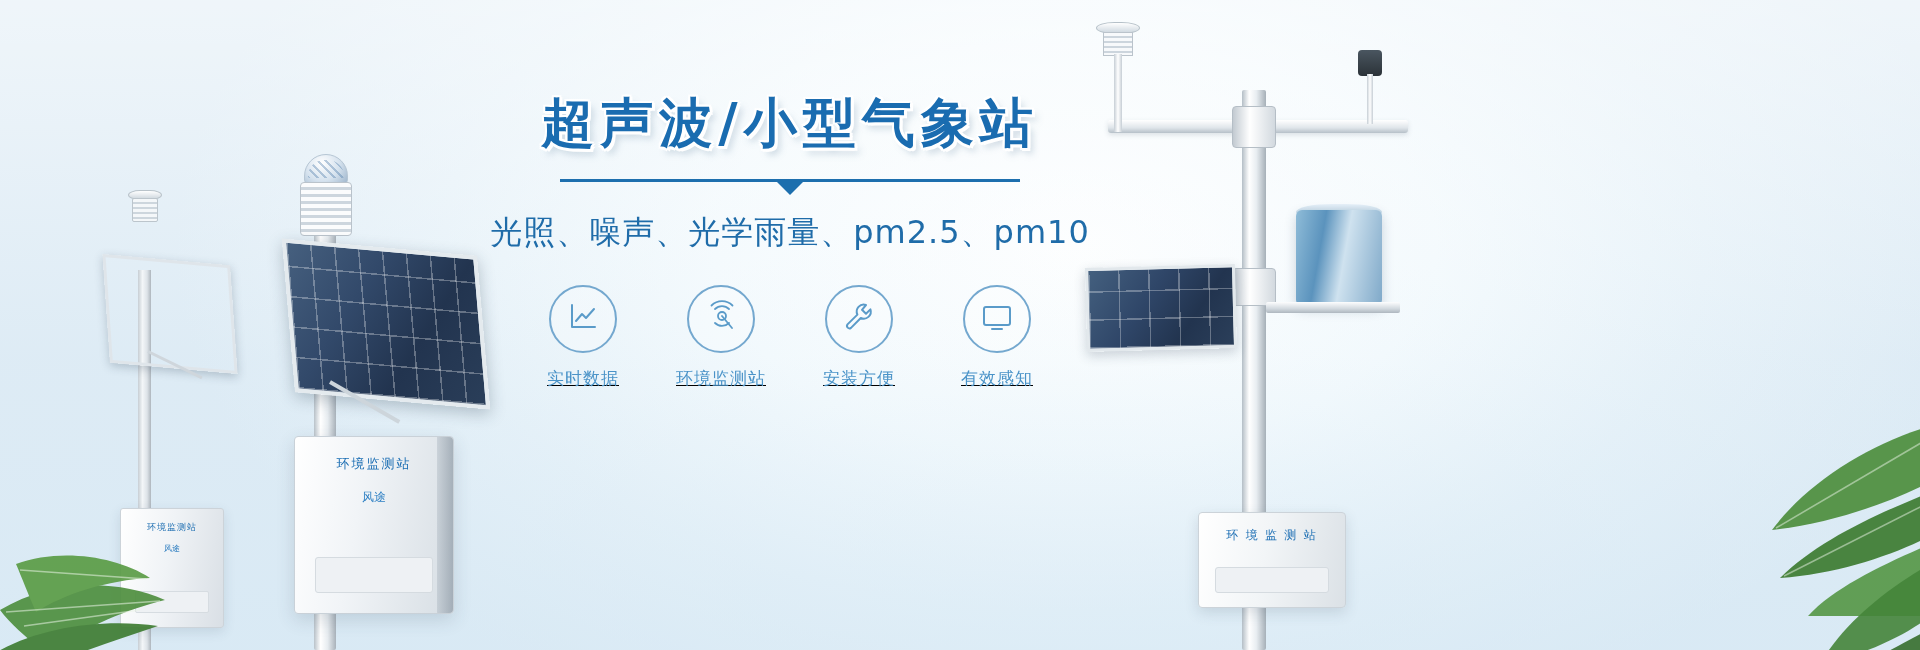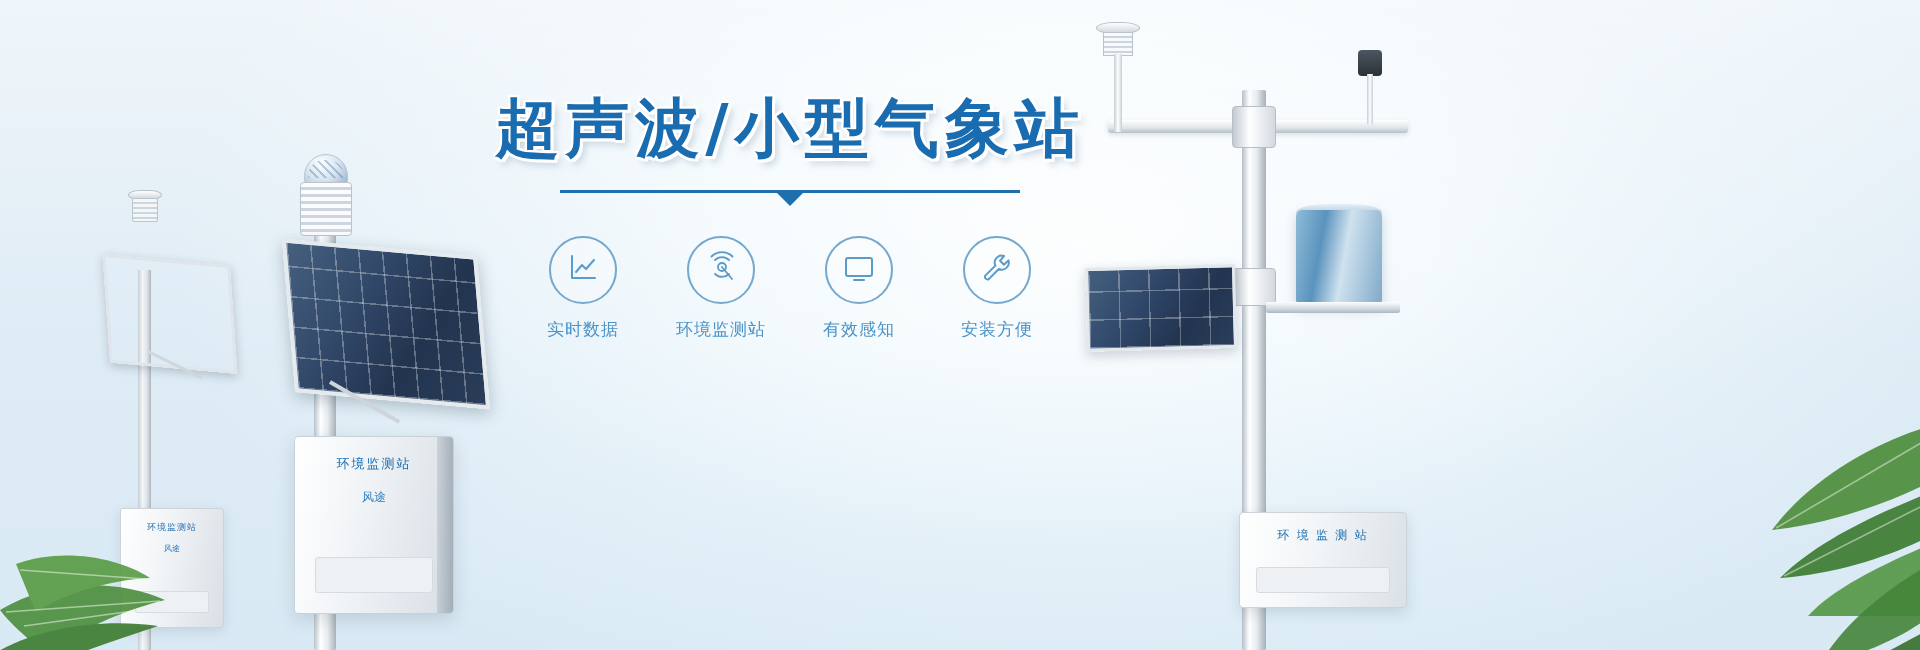--- a/index.html
+++ b/index.html
@@ -110,53 +110,53 @@
   .st-c .rain-top { position:absolute; left:216px; top:194px; width:86px; height:16px;
     border-radius:50%/60%; background:linear-gradient(180deg,#e7f1f8,#a9c8de); }
   .st-c .shelf { position:absolute; left:186px; top:292px; width:134px; height:11px;
     background:linear-gradient(180deg,#fdfdfe,#d2d9df 60%,#aeb7bf); border-radius:2px; }
   .st-c .panel { position:absolute; left:6px; top:256px; width:150px; height:84px;
     background:
       repeating-linear-gradient(90deg, rgba(255,255,255,.3) 0 1.4px, transparent 1.4px 30px),
       repeating-linear-gradient(0deg, rgba(255,255,255,.3) 0 1.4px, transparent 1.4px 28px),
       linear-gradient(125deg,#44607f 0%,#2f4668 40%,#22344f 70%,#2b3f5a 100%);
     border:3px solid #e2e8ec; transform:rotate(-1.5deg); box-shadow:0 4px 12px rgba(40,60,80,.22); }
-  .st-c .box { position:absolute; left:118px; bottom:42px; width:168px; height:96px;
+  .st-c .box { position:absolute; left:118px; bottom:42px; width:148px; height:96px;
     background:linear-gradient(100deg,#ffffff 0%,#f2f5f7 45%,#dbe1e6 100%);
-    border:1px solid #ccd3d9; border-radius:4px; box-shadow:0 5px 14px rgba(50,70,90,.15);margin-left:41px; }
+    border:1px solid #ccd3d9; border-radius:4px; box-shadow:0 5px 14px rgba(50,70,90,.15); }
   .st-c .box-lbl { position:absolute; left:0; right:0; top:14px; text-align:center;
     font-size:12px; color:#1a6db3; letter-spacing:2px; }
   .st-c .box-slot { position:absolute; left:16px; right:16px; bottom:14px; height:26px;
     background:#eef1f4; border:1px solid #d5dbe0; border-radius:3px; }
 
   
   .leaf { position:absolute; }
   .leaf svg { display:block; }
 
   
   .content { position:absolute; left:430px; top:96px; width:720px; text-align:center; }
 
-  .title { font-size:64px; font-weight:bold; color:#1a6cb0; letter-spacing:6px;
+  .title { font-size:53px; font-weight:bold; color:#1a6cb0; letter-spacing:6px;
     line-height:1; font-family:"DejaVu Sans","Liberation Sans",sans-serif;
     text-shadow:
       3px 3px 0 #ffffff, -2px -2px 0 #ffffff, 2px -2px 0 #ffffff, -2px 2px 0 #ffffff,
       0 3px 0 #ffffff, 3px 0 0 #ffffff, 0 -2px 0 #ffffff, -2px 0 0 #ffffff,
       5px 6px 7px rgba(110,140,165,.35);
     white-space:nowrap; }
 
   .divider { position:relative; margin:30px auto 0; width:460px; height:16px; }
   .divider .line { position:absolute; left:0; right:0; top:0; height:3px; background:#1d6fae; }
   .divider .tri { position:absolute; left:50%; top:3px; transform:translateX(-50%);
     width:0; height:0; border-left:13px solid transparent; border-right:13px solid transparent;
     border-top:13px solid #1d6fae; }
 
   .sub { margin-top:14px; font-size:32px; color:#1f6ca9; letter-spacing:1px;
     line-height:1.45; font-family:"DejaVu Sans","Liberation Sans",sans-serif; white-space:nowrap; }
 
-  .features { margin-top:30px; display:flex; justify-content:center; gap:52px; }
+  .features { margin-top:30px; display:flex; justify-content:center; gap:52px;text-decoration:underline; }
   .feat { width:86px; display:flex; flex-direction:column; align-items:center; }
   .feat .circle { width:68px; height:68px; border-radius:50%; border:2px solid #74a8cf;
     display:flex; align-items:center; justify-content:center; background:rgba(255,255,255,.25); }
   .feat .lbl { margin-top:14px; font-size:17px; color:#4a93c8; letter-spacing:1px;
     font-family:"DejaVu Sans","Liberation Sans",sans-serif; white-space:nowrap; }
 </style>
 </head>
 <body>
 
 <div class="banner">
@@ -256,20 +256,21 @@
 
   <div class="content">
 
     <div class="title">超声波/小型气象站</div>
 
     <div class="divider">
       <div class="line"></div>
       <div class="tri"></div>
     </div>
 
+    <div class="sub">光照、噪声、光学雨量、pm2.5、pm10</div>
 
     <div class="features">
 
       <div class="feat">
         <div class="circle">
           <span>
             <svg width="36" height="36" viewBox="0 0 36 36" fill="none" stroke="#5a9bc9" stroke-width="2" stroke-linecap="round" stroke-linejoin="round">
               <polyline points="7,6 7,28 30,28"></polyline>
               <polyline points="11,22 17,15 21,19 29,10"></polyline>
             </svg>
@@ -290,34 +291,34 @@
             </svg>
           </span>
         </div>
         <div class="lbl">环境监测站</div>
       </div>
 
       <div class="feat">
         <div class="circle">
           <span>
             <svg width="36" height="36" viewBox="0 0 36 36" fill="none" stroke="#5a9bc9" stroke-width="2" stroke-linecap="round" stroke-linejoin="round">
+              <path d="M25 6 a7 7 0 0 0 -8.6 9.6 L6.5 25.4 a2.5 2.5 0 0 0 3.5 3.5 L19.8 19 A7 7 0 0 0 29.4 10.4 L25 14.8 L21 10.8 Z"></path>
+            </svg>
+          </span>
+        </div>
+        <div class="lbl">安装方便</div>
+      </div>
+
+      <div class="feat">
+        <div class="circle">
+          <span>
+            <svg width="36" height="36" viewBox="0 0 36 36" fill="none" stroke="#5a9bc9" stroke-width="2" stroke-linecap="round" stroke-linejoin="round">
               <rect x="5" y="8" width="26" height="18" rx="2"></rect>
               <line x1="13" y1="30" x2="23" y2="30"></line>
             </svg>
           </span>
         </div>
         <div class="lbl">有效感知</div>
       </div>
 
-      <div class="feat">
-        <div class="circle">
-          <span>
-            <svg width="36" height="36" viewBox="0 0 36 36" fill="none" stroke="#5a9bc9" stroke-width="2" stroke-linecap="round" stroke-linejoin="round">
-              <path d="M25 6 a7 7 0 0 0 -8.6 9.6 L6.5 25.4 a2.5 2.5 0 0 0 3.5 3.5 L19.8 19 A7 7 0 0 0 29.4 10.4 L25 14.8 L21 10.8 Z"></path>
-            </svg>
-          </span>
-        </div>
-        <div class="lbl">安装方便</div>
-      </div>
-
     </div>
   </div>
 </div>
 
 </body></html>

